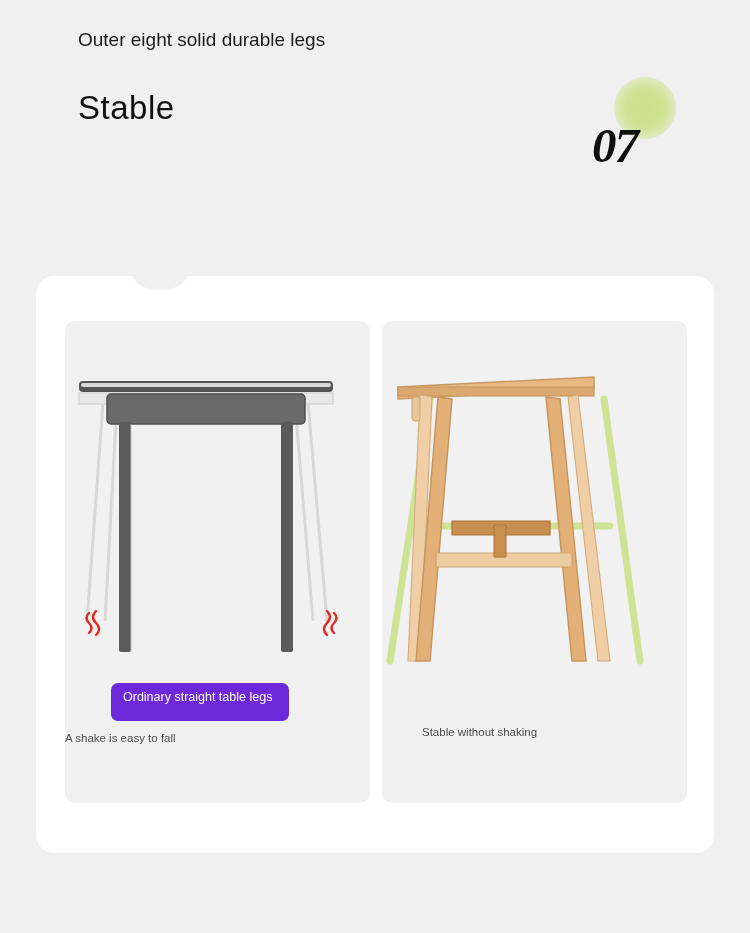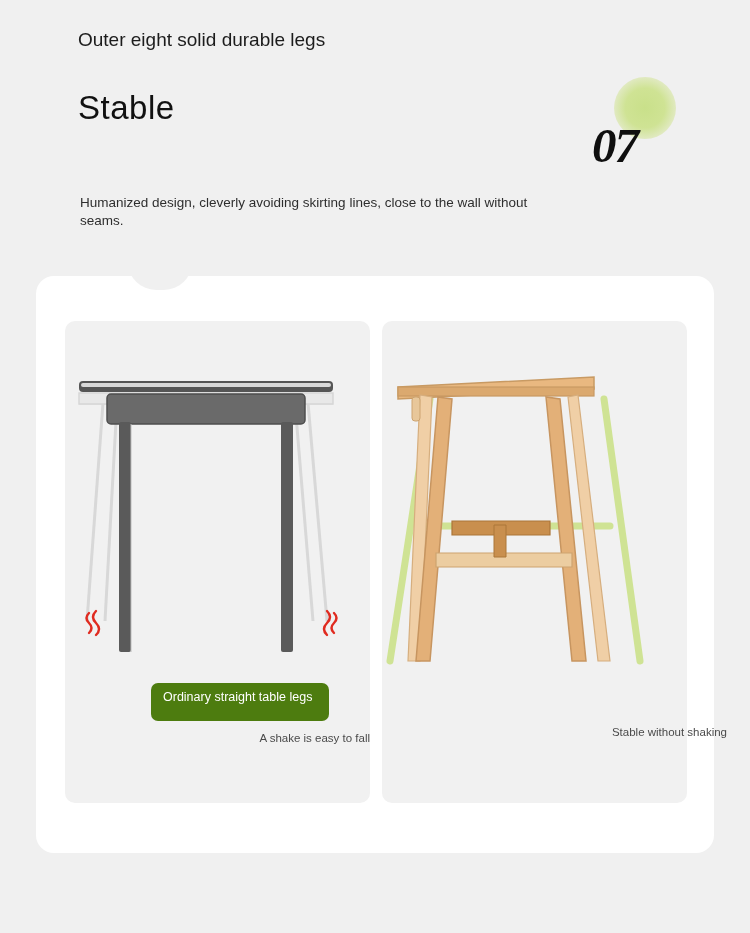--- a/index.html
+++ b/index.html
@@ -150,44 +150,43 @@
     top: 362px;
     width: 178px;
     min-height: 38px;
     border-radius: 7px;
     padding: 7px 10px 8px 12px;
     box-sizing: border-box;
     font-size: 12.5px;
     line-height: 15px;
     color: #ffffff;
   }
-  .tag-gray { background: #4d7c0f; margin-left: 40px; }
+  .tag-gray { background: #6d28d9; }
   .tag-green { background: #d3e7a6; color: #2b2b2b; }
 
   .caption {
     position: absolute;
     left: 0;
     top: 410px;
-    width: 305px;
-    text-align: right;
+    width: 256px;
+    text-align: left;
     font-size: 11.5px;
     line-height: 14px;
     color: #4a4a4a;
   }
   .caption.two-line { top: 404px; padding-left: 40px; }
 </style>
 </head>
 <body>
 
 <div class="page">
 
   <div class="header">
     <div class="kicker">Outer eight solid durable legs</div>
     <div class="headline">Stable</div>
-    <div class="desc2">Humanized design, cleverly avoiding skirting lines, close to the wall without seams.</div>
 
     <div class="badge">
       <div class="blob"></div>
       <div class="num">07</div>
     </div>
   </div>
 
   <div class="card">
     <div class="notch"></div>
 

